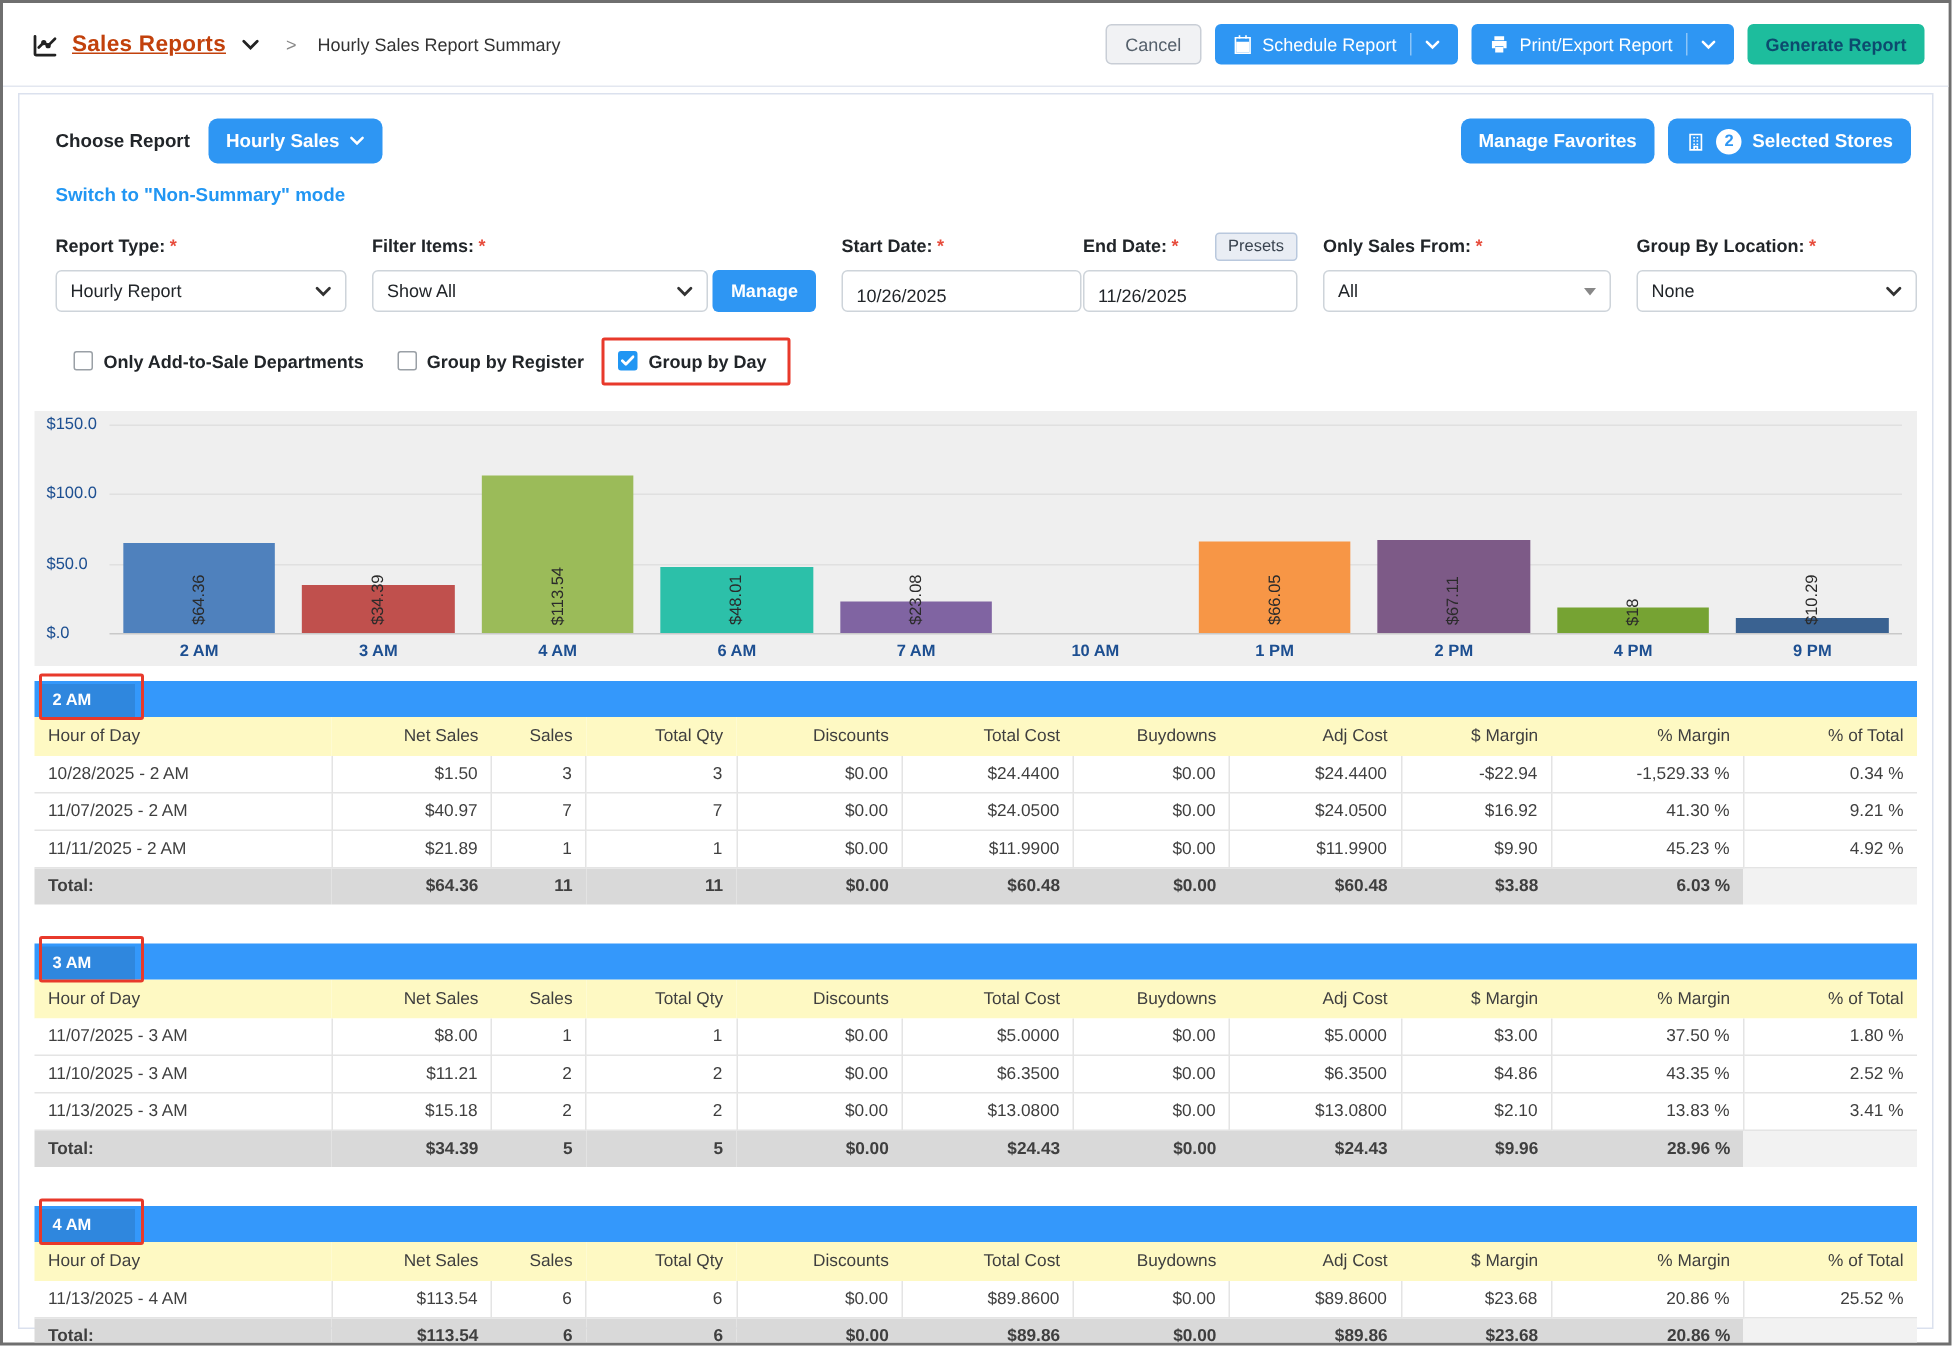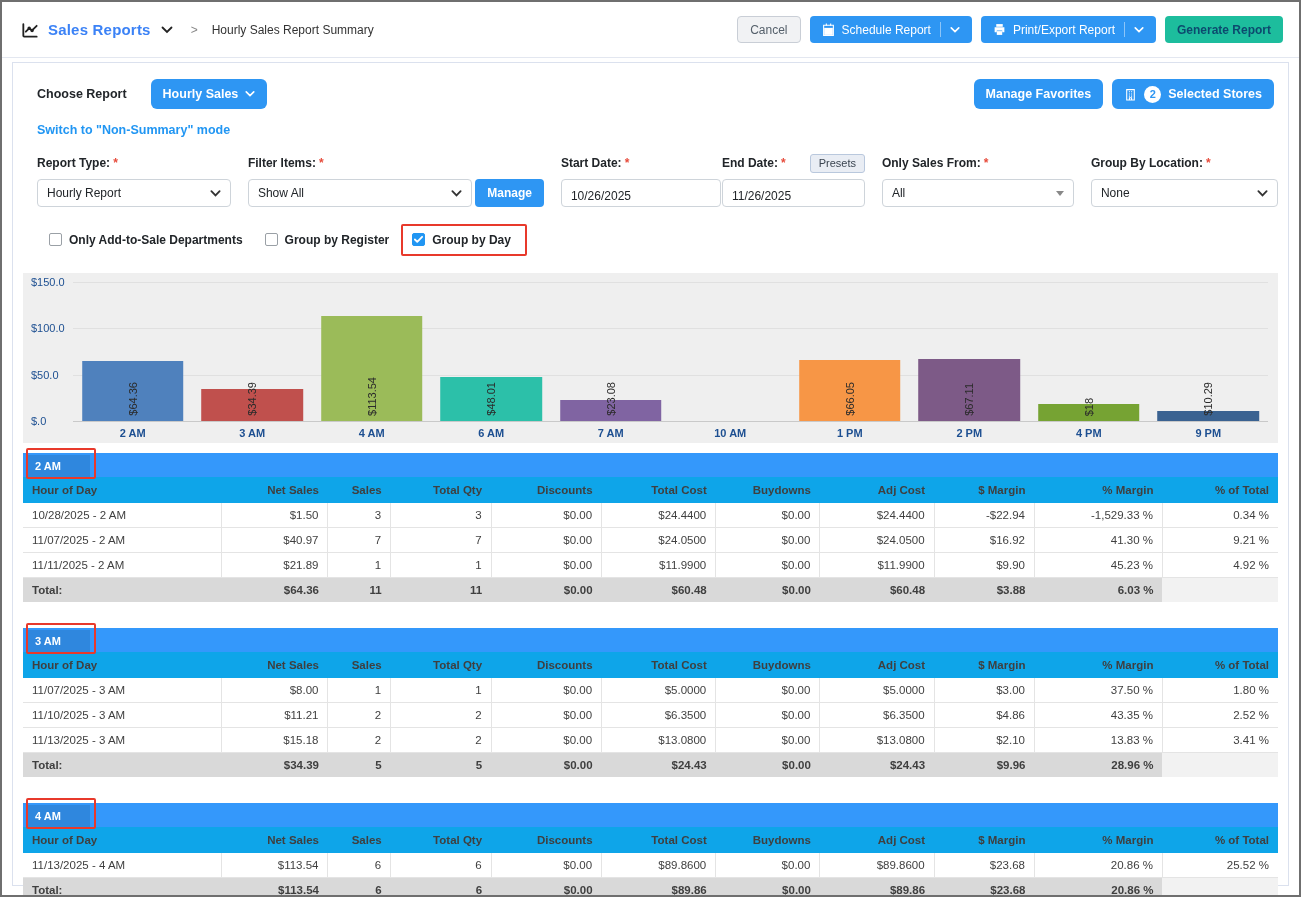--- a/index.html
+++ b/index.html
@@ -9,37 +9,37 @@
     background:#fff;
     border:2px solid #6f6f6f;
     overflow:hidden;
     color:#212529;
   }
   
   .top-header{ height:56px; display:flex; align-items:center; justify-content:space-between;
     padding:0 16px 0 18px; background:#fff; border-bottom:1px solid #e3e7f0;}
   .th-left{ display:flex; align-items:center; gap:8px;}
   .chart-ico{ width:20px; height:20px; color:#222; }
-  .page-title{ font-size:15px; font-weight:700; color:#3b82f6; letter-spacing:.2px;}
+  .page-title{ font-size:15px; font-weight:700; color:#c2410c; letter-spacing:.2px;text-decoration:underline;}
   .title-caret{ width:12px; height:12px; color:#222; margin-left:2px;}
   .crumb-sep{ color:#888; font-size:12px; margin:0 6px 0 10px;}
   .crumb{ font-size:12px; color:#333;}
   .th-right{ display:flex; align-items:center; gap:9px;}
   .btn{ display:inline-flex; align-items:center; gap:7px; border:none; border-radius:4px;
     font-family:inherit; font-size:12px; font-weight:500; height:27px; padding:0 12px; cursor:pointer; white-space:nowrap;}
   .btn-cancel{ background:#f1f2f4; color:#55606b; border:1px solid #c9ced6;}
   .btn-blue{ background:#2e96f3; color:#fff;}
   .btn-teal{ background:#1dbd9d; color:#0c4a6e; font-weight:600;}
   .btn .w-ico{ width:13px; height:13px;}
   .btn .divider{ width:1px; height:15px; background:rgba(255,255,255,.45); margin:0 2px;}
   .chev{ width:10px; height:10px;}
   
   .panel{ margin:4px 10px 6px; border:1px solid #dbe1ee; background:#fff; padding:16px 10px 12px; height:824px;}
   .choose-row{ display:flex; align-items:center; justify-content:space-between; padding:0 4px 0 14px;}
-  .choose-left{ display:flex; align-items:center; gap:24px;}
+  .choose-left{ display:flex; align-items:center; gap:12px;}
   .choose-label{ font-size:12.5px; font-weight:700;}
   .btn-lg{ height:30px; border-radius:6px; font-size:12.5px; font-weight:600;}
   .badge{ width:17px; height:17px; border-radius:50%; background:#fff; color:#2e96f3; font-size:11px;
     font-weight:700; display:inline-flex; align-items:center; justify-content:center;}
   .switch-link{ display:inline-block; margin:14px 0 0 14px; color:#2196f3; font-size:12.5px; font-weight:600;
     text-decoration:none; cursor:pointer;}
   
   .filters{ display:flex; gap:17px; margin:16px 0 0 14px;}
   .fgroup{ display:flex; flex-direction:column;}
   .flabel-row{ display:flex; align-items:center; justify-content:space-between; margin-bottom:7px; height:18px;}
@@ -80,21 +80,21 @@
     font-weight:700; color:#1d4f91;}
   
   .tsection{ margin-top:10px;}
   .tsection + .tsection{ margin-top:26px;}
   .band{ position:relative; height:24px; background:#3498fb;}
   .band-label{ position:absolute; left:5px; top:2px; width:62px; height:22px; background:#2f87de;
     color:#fff; font-size:11px; font-weight:700; padding:5px 0 0 7px;}
   .band-annot{ position:absolute; left:3px; top:-5px; width:70px; height:31px;
     border:2px solid #e8392b; border-radius:2px;}
   table{ width:100%; border-collapse:collapse; table-layout:fixed;}
-  th{ background:#0ea5e9; color:#3f3f3f; font-size:11.5px; font-weight:700; padding:7px 9px;
+  th{ background:#fef9c3; color:#3f3f3f; font-size:11.5px; font-weight:400; padding:7px 9px;
     text-align:right; white-space:nowrap;}
   th:first-child{ text-align:left;}
   td{ background:#fff; font-size:11.5px; color:#3f3f3f; padding:6px 9px; text-align:right;
     border-bottom:1px solid #e4e4e4; border-right:1px solid #e4e4e4; white-space:nowrap;}
   td:first-child{ text-align:left;}
   td:last-child{ border-right:none;}
   tr.total td{ background:#d9d9d9; font-weight:700; border-right:none; border-bottom:none;}
   tr.total td:last-child{ background:#f2f2f2;}
 </style>
 </head>

